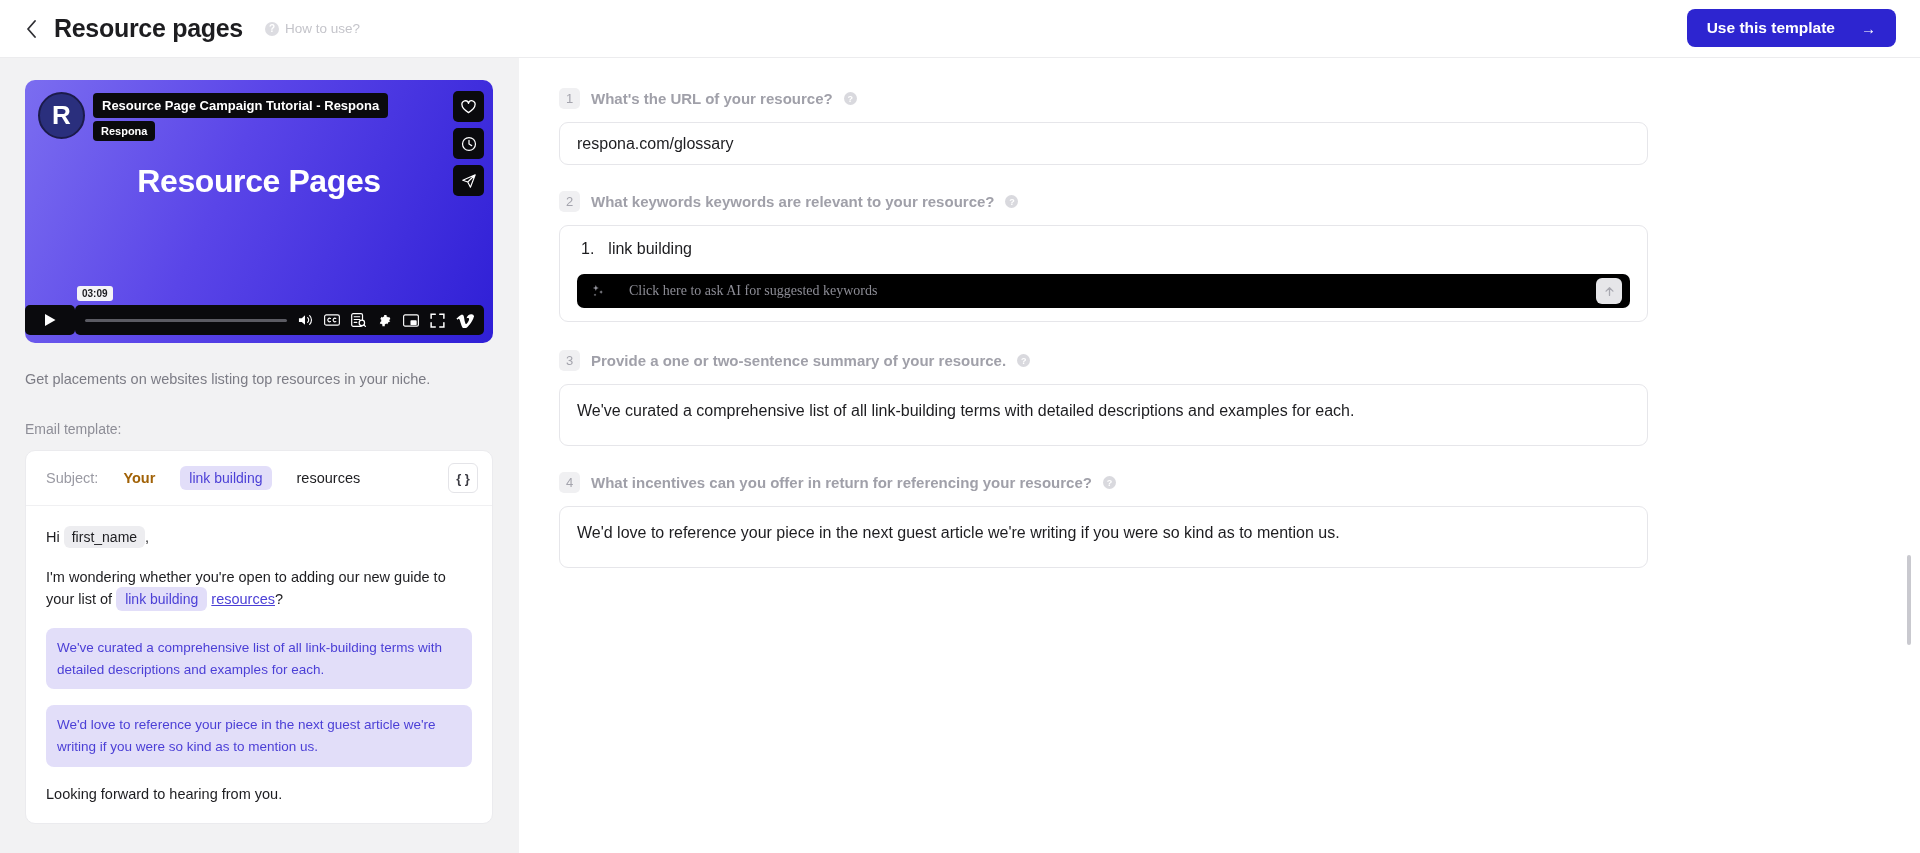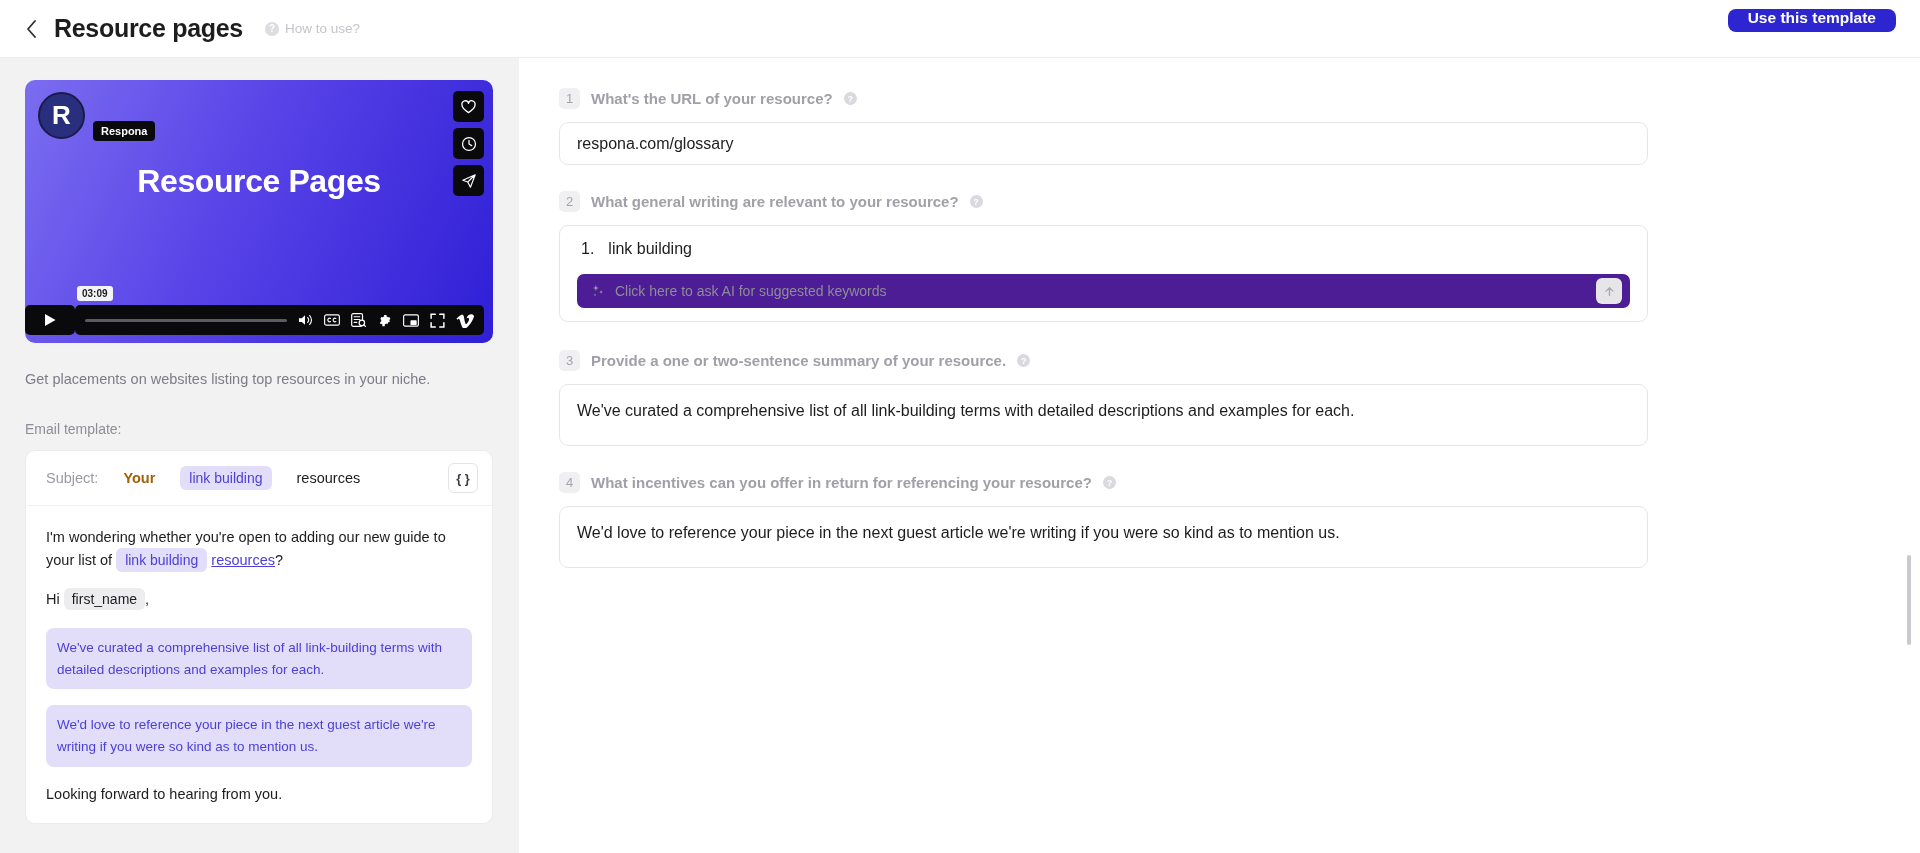--- a/index.html
+++ b/index.html
@@ -36,28 +36,27 @@
   }
   .howto .q {
     width: 14px; height: 14px; border-radius: 50%;
     background: #dcdce1; color: #ffffff;
     font-size: 10px; font-weight: 700;
     display: flex; align-items: center; justify-content: center;
     line-height: 1;
   }
   .use-template {
     position: absolute; right: 24px; top: 9px;
-    height: 23px; padding: 0 20px;
+    height: 38px; padding: 0 20px;
     background: #2d25d0; color: #fff;
     border: none; border-radius: 8px;
     font-family: "Liberation Sans", sans-serif;
     font-size: 15.5px; font-weight: 600;
     display: flex; align-items: center; gap: 26px;
     cursor: pointer;
-    flex-direction: column;
   }
   .use-template .arr { font-size: 15px; }
 
   
   .sidebar {
     position: absolute; top: 58px; left: 0;
     width: 519px; height: 795px;
     background: #f2f2f3;
     padding: 22px 25px 0 25px;
     overflow: hidden;
@@ -215,23 +214,23 @@
   .q-group.kw { margin-bottom: 28px; }
 
   .kw-box { padding: 14px 17px 13px 17px; }
   .kw-row {
     display: flex; gap: 14px; font-size: 16px;
     color: #1d1d20; padding-left: 4px;
   }
   .kw-idx { color: #1d1d20; }
   .ai-suggest {
     margin-top: 16px; height: 34px;
-    background: #4c1d95; border-radius: 7px;
-    display: flex; align-items: center; gap: 10px;
-    padding: 0 8px 0 14px; cursor: pointer;
+    background: #000000; border-radius: 7px;
+    display: flex; align-items: center; gap: 24px;
+    padding: 0 8px 0 14px; cursor: pointer; font-family: Liberation Serif, serif;
   }
   .ai-text { color: #8d8d96; font-size: 14px; }
   .ai-send {
     margin-left: auto; width: 26px; height: 26px;
     border-radius: 6px; background: #e6e6e9; color: #a8a8b0;
     display: flex; align-items: center; justify-content: center;
     cursor: pointer;
   }
   .sparkle { color: #9a9aa3; display: flex; align-items: center; }
 
@@ -258,20 +257,21 @@
   <button class="use-template">
     <span>Use this template</span>
     <span class="arr">→</span>
   </button>
 </div>
 
 <div class="sidebar">
 
   <div class="video">
     <div class="v-logo">R</div>
+    <div class="v-title">Resource Page Campaign Tutorial - Respona</div>
     <div class="v-sub">Respona</div>
 
     <div class="v-side">
       <button>
         <svg width="15" height="14" viewBox="0 0 16 15" fill="none">
             <path d="M8 13.5S1 9.3 1 5.2A3.5 3.5 0 018 3.6 3.5 3.5 0 0115 5.2c0 4.1-7 8.3-7 8.3z" stroke="#fff" stroke-width="1.4" stroke-linejoin="round"></path>
           </svg>
       </button>
       <button>
         <svg width="16" height="16" viewBox="0 0 18 18" fill="none">
@@ -351,27 +351,27 @@
   <div class="email-card">
     <div class="email-subject">
       <span class="subj-k">Subject:</span>
       <span class="subj-bold">Your</span>
       <span class="var-chip">link building</span>
       <span class="subj-plain">resources</span>
       <span class="braces">{ }</span>
     </div>
     <div class="email-body">
       <span class="eb-line">
+        <span>Hi</span>
+        <span class="gray-chip">first_name</span><span>,</span>
+      </span>
+      <span class="eb-line">
         <span>I'm wondering whether you're open to adding our new guide to your list of</span>
         <span class="var-chip">link building</span>
         <span class="link-u">resources</span><span>?</span>
-      </span>
-      <span class="eb-line">
-        <span>Hi</span>
-        <span class="gray-chip">first_name</span><span>,</span>
       </span>
       <div class="ai-block">We've curated a comprehensive list of all link-building terms with detailed descriptions and examples for each.</div>
       <div class="ai-block">We'd love to reference your piece in the next guest article we're writing if you were so kind as to mention us.</div>
       <span class="eb-line">Looking forward to hearing from you.</span>
     </div>
   </div>
 </div>
 
 <div class="main">
 
@@ -382,21 +382,21 @@
       <span class="q-help">?</span>
     </div>
     <div class="field field-one">
       <span>respona.com/glossary</span>
     </div>
   </div>
 
   <div class="q-group kw">
     <div class="q-head">
       <span class="q-num">2</span>
-      <span class="q-label">What general writing are relevant to your resource?</span>
+      <span class="q-label">What keywords keywords are relevant to your resource?</span>
       <span class="q-help">?</span>
     </div>
     <div class="field kw-box">
       <div class="kw-row">
         <span class="kw-idx">1.</span>
         <span>link building</span>
       </div>
       <div class="ai-suggest">
         <span class="sparkle">
           <svg width="14" height="14" viewBox="0 0 15 15" fill="currentColor">

